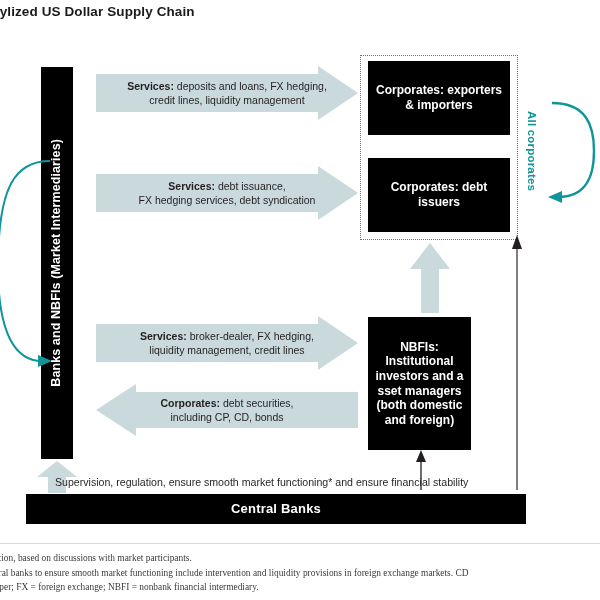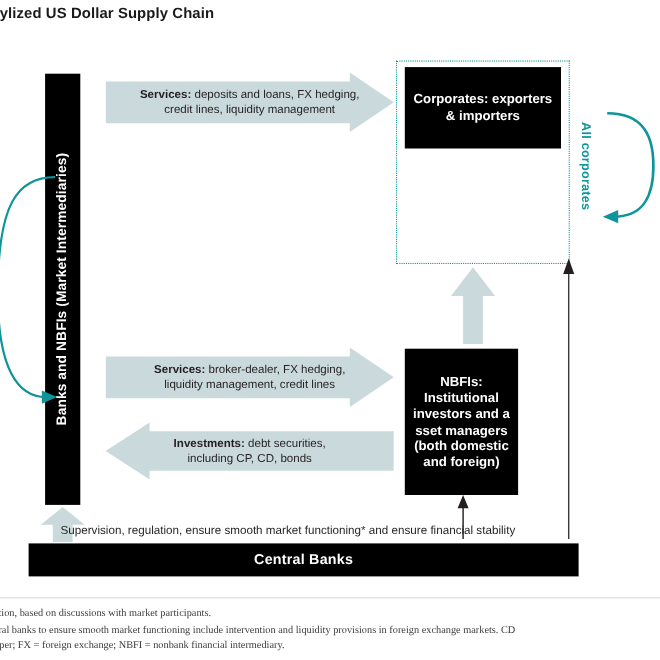--- a/index.html
+++ b/index.html
@@ -215,56 +215,68 @@
 
   <div id="corp-group"></div>
 
   <div class="teal" id="banks-bar">
     <span class="vtext">Banks and NBFIs (Market Intermediaries)</span>
   </div>
 
   <div class="teal" id="corp-exporters">
     <span>Corporates: exporters &amp; importers</span>
   </div>
+  <div class="teal" id="corp-debt">
+    <span>Corporates: debt issuers</span>
+  </div>
 
   <div class="teal" id="nbfi-box">
     <span>NBFIs: Institutional investors and a sset managers (both domestic and foreign)</span>
   </div>
 
   <div class="teal" id="central-banks">
     <span>Central Banks</span>
   </div>
 
   <div class="blockarrow" id="arrow-services-1">
     <svg width="262" height="54" viewBox="0 0 262 54">
       <path d="M0 8 L222 8 L222 0 L262 27 L222 54 L222 46 L0 46 Z" fill="#c9d9dc"></path>
     </svg>
     <span class="label">
       <b>Services:</b><span> deposits and loans, FX hedging,</span><br>
       <span>credit lines, liquidity management</span>
     </span>
   </div>
 
+  <div class="blockarrow" id="arrow-services-2">
+    <svg width="262" height="54" viewBox="0 0 262 54">
+      <path d="M0 8 L222 8 L222 0 L262 27 L222 54 L222 46 L0 46 Z" fill="#c9d9dc"></path>
+    </svg>
+    <span class="label">
+      <b>Services:</b><span> debt issuance,</span><br>
+      <span>FX hedging services, debt syndication</span>
+    </span>
+  </div>
 
   <div class="blockarrow" id="arrow-services-3">
     <svg width="262" height="54" viewBox="0 0 262 54">
       <path d="M0 8 L222 8 L222 0 L262 27 L222 54 L222 46 L0 46 Z" fill="#c9d9dc"></path>
     </svg>
     <span class="label">
       <b>Services:</b><span> broker-dealer, FX hedging,</span><br>
       <span>liquidity management, credit lines</span>
     </span>
   </div>
 
   <div class="blockarrow" id="arrow-invest">
     <svg width="262" height="52" viewBox="0 0 262 52">
       <path d="M262 8 L40 8 L40 0 L0 26 L40 52 L40 44 L262 44 Z" fill="#c9d9dc"></path>
     </svg>
     <span class="label">
-      <b>Investments:</b><span> debt securities,</span><br>
+      <b>Corporates:</b><span> debt securities,</span><br>
       <span>including CP, CD, bonds</span>
     </span>
   </div>
 
   <div class="vblockarrow" id="arrow-up-nbfi">
     <svg width="40" height="70" viewBox="0 0 40 70">
       <path d="M20 0 L40 26 L29 26 L29 70 L11 70 L11 26 L0 26 Z" fill="#c9d9dc"></path>
     </svg>
   </div>
 

